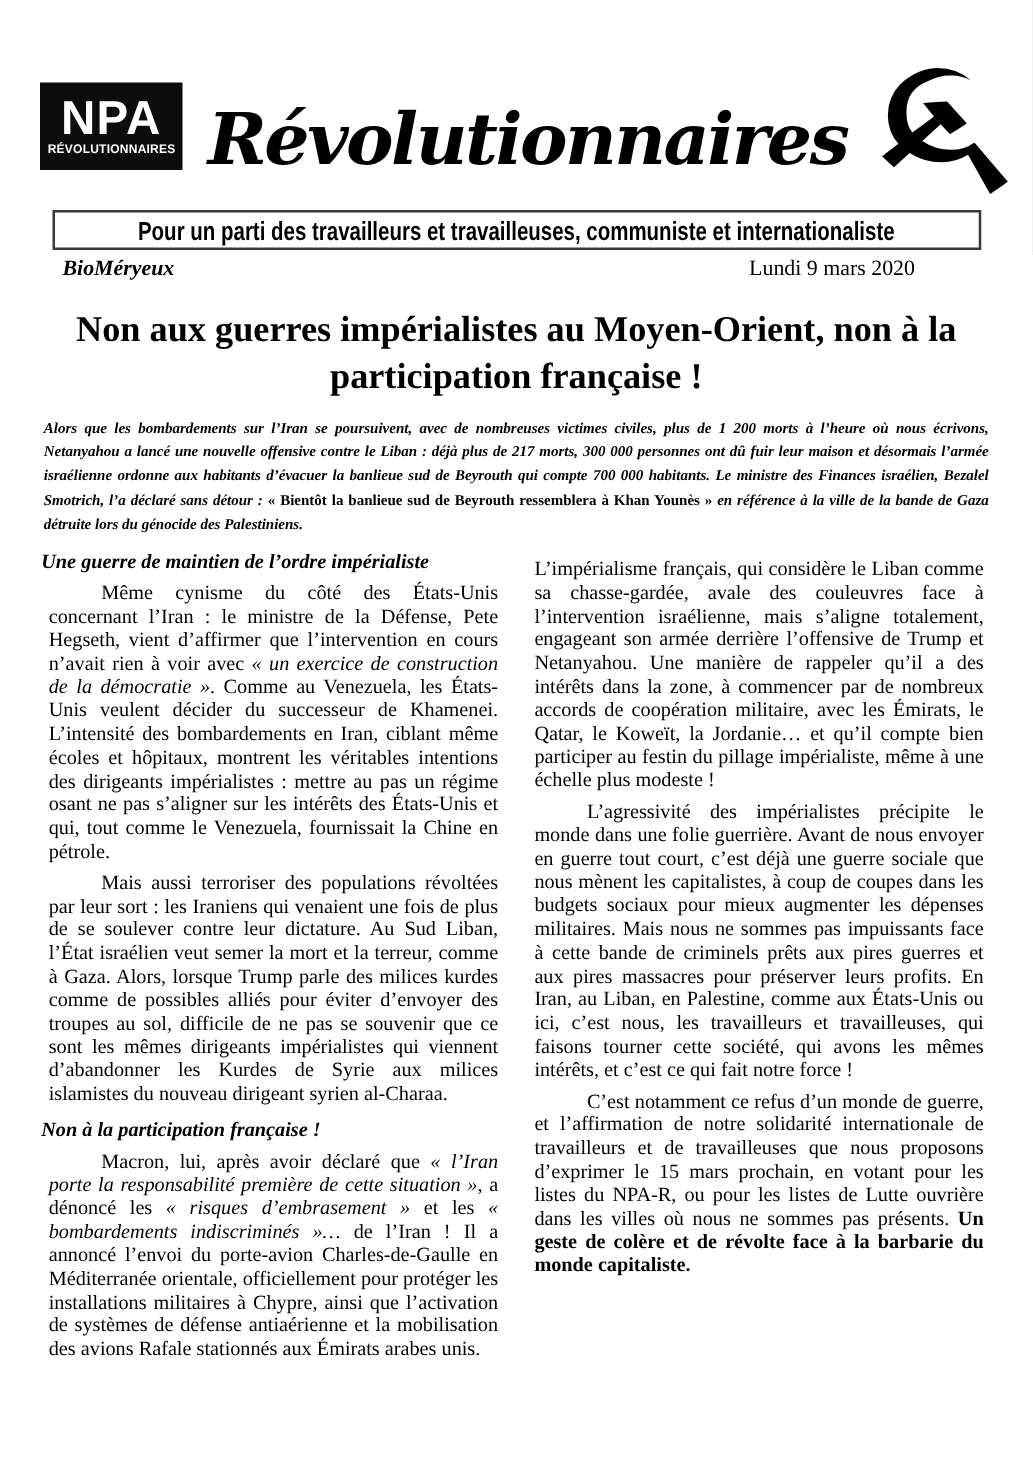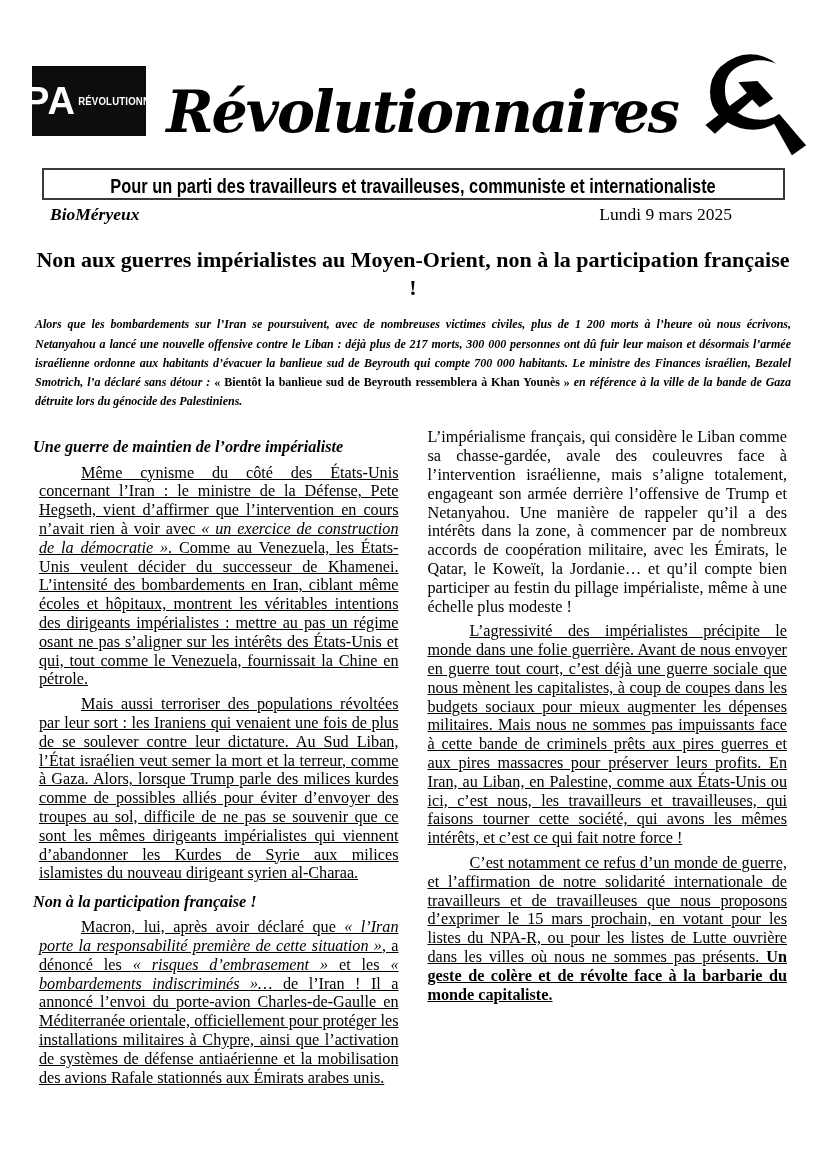--- a/index.html
+++ b/index.html
@@ -10,21 +10,21 @@
     background:#ffffff;
     color:#000;
     font-family:"Liberation Serif", serif;
     overflow:hidden;
   }
   
   .masthead{position:relative;height:234px;}
   .logo-box{
     position:absolute;left:32px;top:66px;width:114px;height:70px;
     background:#0d0d0d;color:#fff;
-    display:flex;flex-direction:row;align-items:center;justify-content:center;
+    display:flex;flex-direction:column;align-items:center;justify-content:center;
     font-family:"Liberation Sans", sans-serif;
   }
   .logo-acronym{font-weight:700;font-size:38px;line-height:0.95;letter-spacing:1px;}
   .logo-subtitle{font-weight:700;font-size:10px;letter-spacing:0.2px;transform:scaleX(0.96);white-space:nowrap;}
   .script-title{
     position:absolute;left:148px;top:82px;width:548px;
     text-align:center;
     font-family:"DejaVu Serif", serif;
     font-weight:bold;font-style:italic;
     font-size:57px;line-height:1.05;letter-spacing:-2px;
@@ -49,42 +49,42 @@
     display:flex;justify-content:space-between;align-items:flex-end;
     font-size:17.5px;
   }
   .location{font-weight:bold;font-style:italic;}
   .date{margin-right:52px;}
   
   .headline{
     margin:12px 36px 0 36px;
     text-align:center;
     font-weight:bold;
-    font-size:22px;line-height:1.26;
+    font-size:29px;line-height:1.26;
   }
   
   .intro{
     margin:14px 35px 0 35px;
     font-weight:bold;font-style:italic;
     text-align:justify;
     font-size:12px;line-height:19.2px;
   }
   
   .columns{
     display:flex;gap:17px;
     margin:11px 33px 0 33px;
   }
   .col{flex:1;min-width:0;text-align:justify;font-size:16.2px;line-height:18.8px;}
   .col h3{
     font-size:16.2px;font-weight:bold;font-style:italic;
     margin:10px 0 2px 0;text-align:left;line-height:1.18;
   }
-  .col h3:first-child{margin-top:16px;}
+  .col h3:first-child{margin-top:0;}
   .col p{margin:6px;}
-  .col p.indent{text-indent:42px;text-decoration:underline;}
+  .col p.indent{text-indent:42px;}
   
   .seg-i{font-style:italic;}
   .seg-u{font-style:normal;}
   .seg-b{font-weight:bold;}
 </style>
 </head>
 <body>
 
 <div class="page">
 
@@ -93,21 +93,21 @@
       <span class="logo-acronym">NPA</span>
       <span class="logo-subtitle">RÉVOLUTIONNAIRES</span>
     </div>
     <div class="script-title">Révolutionnaires</div>
     <div class="emblem">☭</div>
     <div class="banner">
       <span class="banner-inner">Pour un parti des travailleurs et travailleuses, communiste et internationaliste</span>
     </div>
     <div class="meta-row">
       <span class="location">BioMéryeux</span>
-      <span class="date">Lundi 9 mars 2025</span>
+      <span class="date">Lundi 9 mars 2020</span>
     </div>
   </header>
 
   <h1 class="headline" style="margin-top:12px;">Non aux guerres impérialistes au Moyen-Orient, non à la participation française !</h1>
 
   <p class="intro"><span>Alors que les bombardements sur l’Iran se poursuivent, avec de nombreuses victimes civiles, plus de 1 200 morts à l’heure où nous écrivons, Netanyahou a lancé une nouvelle offensive contre le Liban : déjà plus de 217 morts, 300 000 personnes ont dû fuir leur maison et désormais l’armée israélienne ordonne aux habitants d’évacuer la banlieue sud de Beyrouth qui compte 700 000 habitants. Le ministre des Finances israélien, Bezalel Smotrich, l’a déclaré sans détour : </span><span class="seg-u">« Bientôt la banlieue sud de Beyrouth ressemblera à Khan Younès »</span><span> en référence à la ville de la bande de Gaza détruite lors du génocide des Palestiniens.</span></p>
 
   <main class="columns">
     <div class="col">
         <h3>Une guerre de maintien de l’ordre impérialiste</h3>

